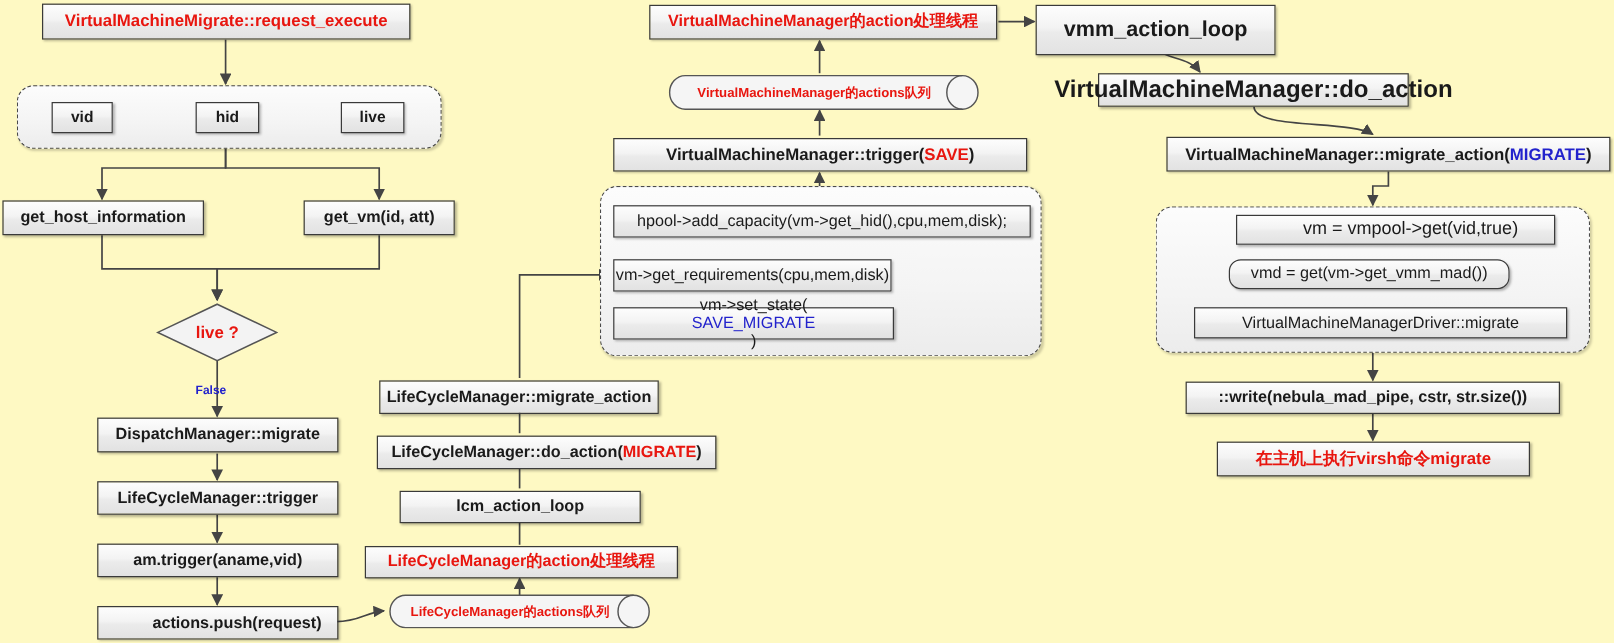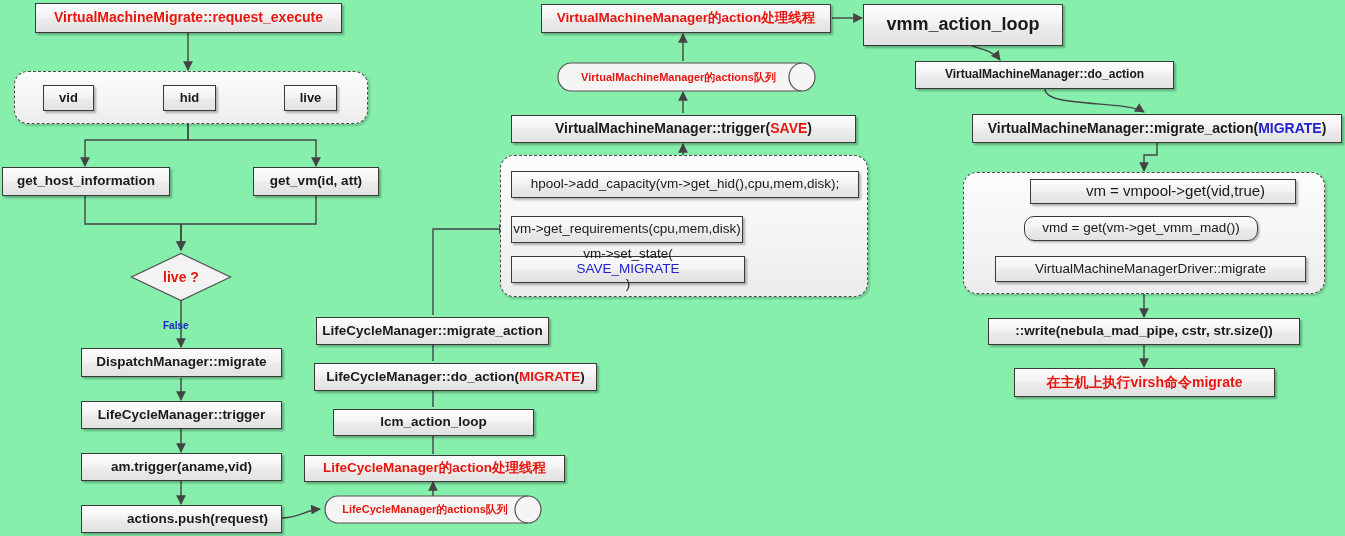--- a/index.html
+++ b/index.html
@@ -5,21 +5,21 @@
   html,body{margin:0;padding:0;background:#ffffff;}
   body{
     font-family:"Liberation Sans","DejaVu Sans",sans-serif;
     -webkit-font-smoothing:antialiased;
   }
   #stage{
     position:relative;
     width:1345px;
     height:536px;
     overflow:hidden;
-    background:#86efac;
+    background:#fef9c3;
   }
   svg#wires{
     position:absolute;
     left:0;top:0;
     width:1345px;height:536px;
     pointer-events:none;
     z-index:1;
   }
   .node{
     position:absolute;
@@ -200,21 +200,21 @@
       <path d="M 14 1 L 245 1 A 13 14 0 0 1 245 29 L 14 29 A 13 14 0 0 1 14 1 Z" fill="#f5f5f5" stroke="#555" stroke-width="1.2"></path>
       <path d="M 245 1 A 13 14 0 0 0 245 29" fill="none" stroke="#555" stroke-width="1.2"></path>
     </svg>
     <div class="clabel">VirtualMachineManager的actions队列</div>
   </div>
 
   <div class="node red" style="left:541px;top:4px;width:290px;height:29px;font-size:13.5px;">VirtualMachineManager的action处理线程</div>
 
   <div class="node" style="left:863px;top:4px;width:200px;height:42px;font-size:18px;">vmm_action_loop</div>
 
-  <div class="node" style="left:915px;top:61px;width:259px;height:28px;font-size:12px;">VirtualMachineManager::do_action</div>
+  <div class="node" style="left:915px;top:61px;width:259px;height:28px;font-size:20px;">VirtualMachineManager::do_action</div>
 
   <div class="node" style="left:972px;top:114px;width:370px;height:29px;font-size:14px;">
     <span>VirtualMachineManager::migrate_action(</span>
       <span class="kw-blue">MIGRATE</span>
       <span>)</span>
   </div>
 
   <div class="group" style="left:963px;top:172px;width:362px;height:122px;"></div>
 
   <div class="node plain" style="left:1030px;top:179px;width:266px;height:25px;font-size:15px;padding-left:29px;">vm = vmpool-&gt;get(vid,true)</div>

